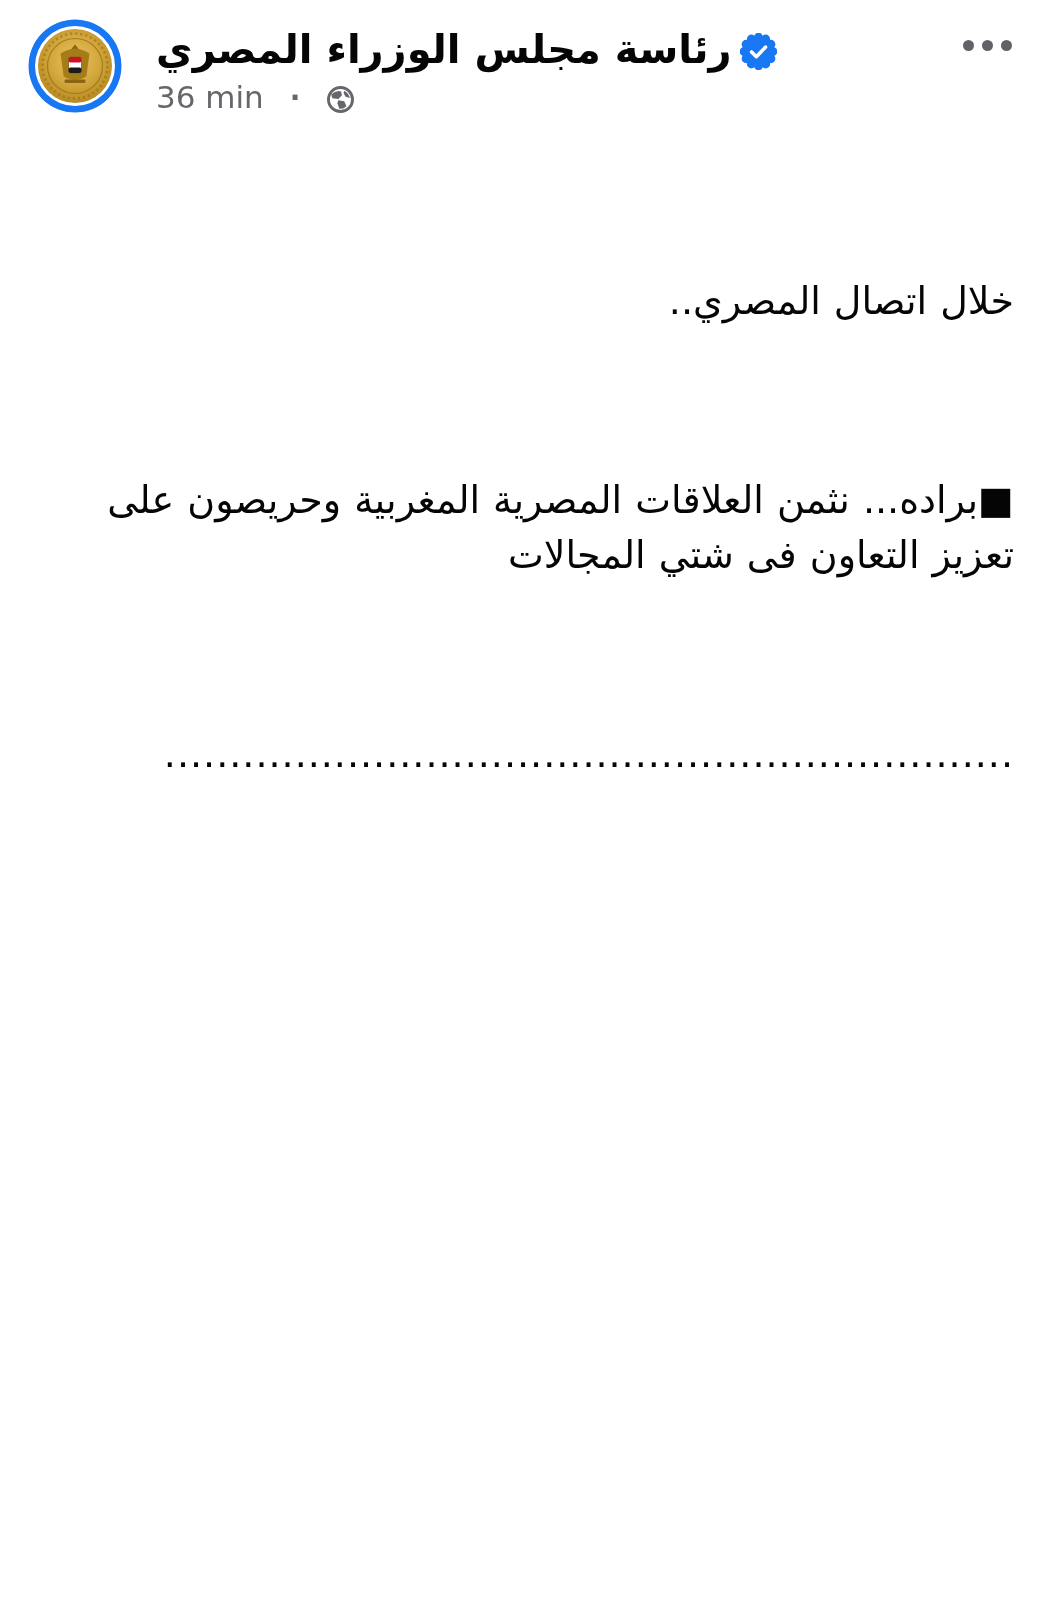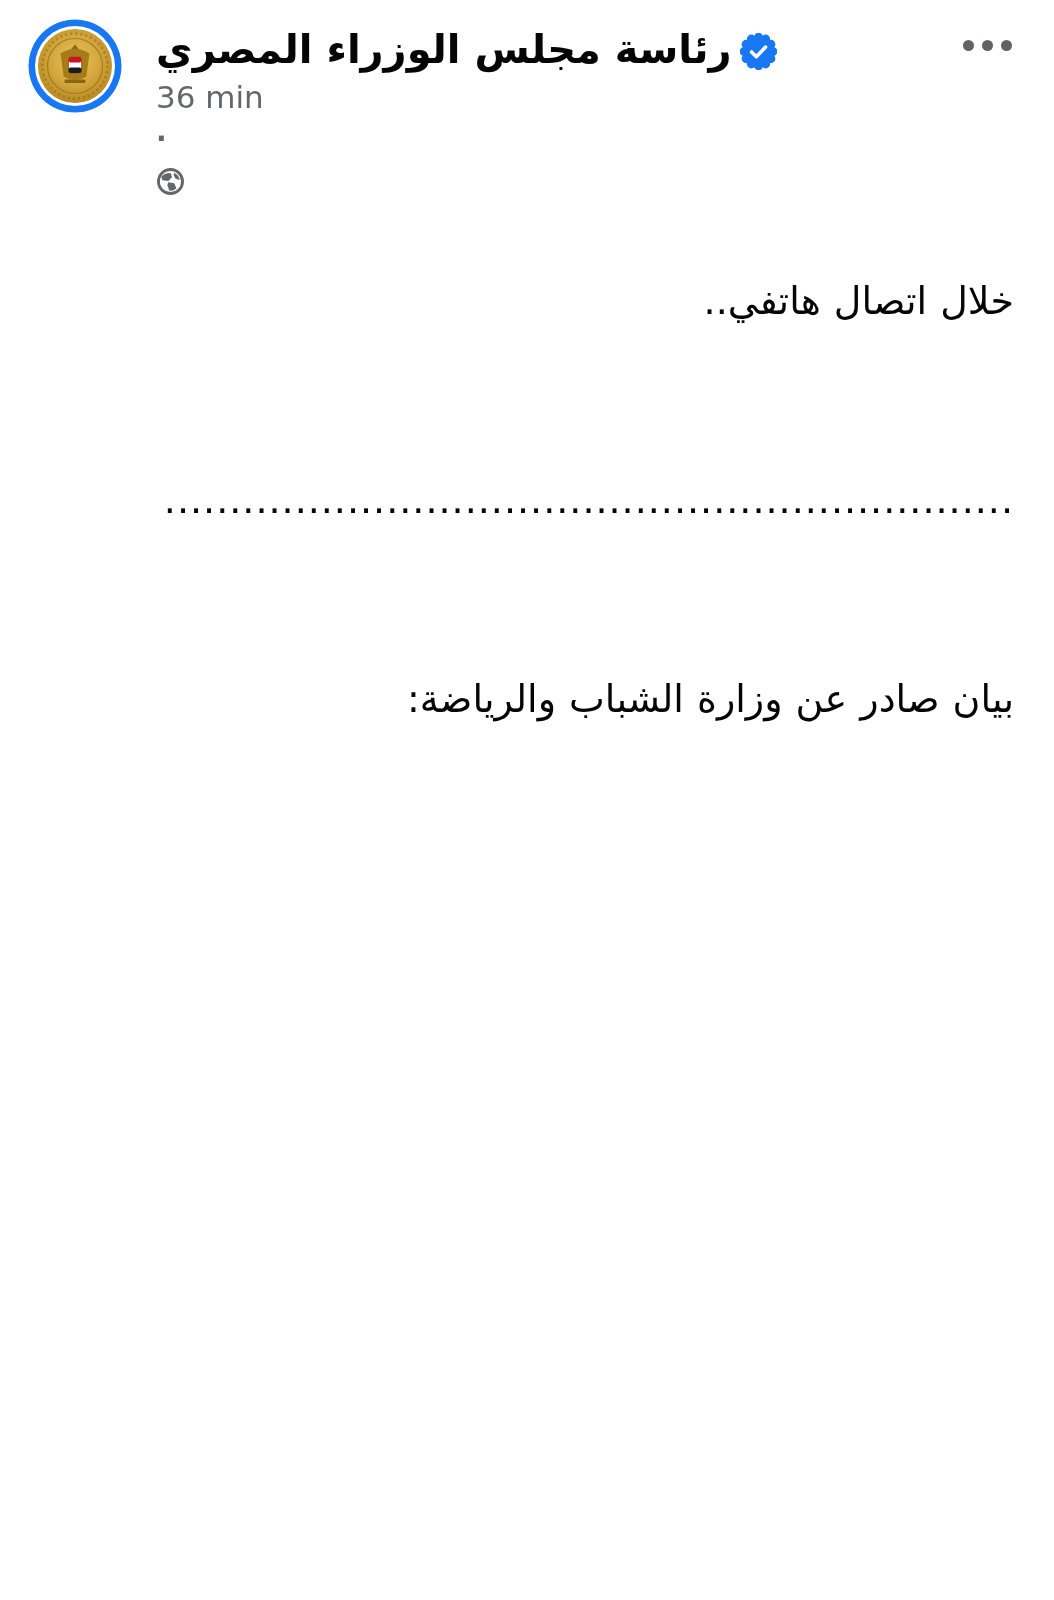--- a/index.html
+++ b/index.html
@@ -40,27 +40,26 @@
     font-weight: 700;
     color: #050505;
     line-height: 1.15;
     white-space: nowrap;
     direction: rtl;
     unicode-bidi: isolate;
   }
   .badge { width: 37px; height: 37px; flex: none; margin-top: 4px; }
   .meta-row {
     display: flex;
-    align-items: flex-start;
-    gap: 10px;
+    align-items: flex-end;
+    gap: 26px;
     margin-top: 8px;
     color: #65676B;
     font-size: 31px;
     line-height: 1.1;
-    flex-direction: column;
   }
   .meta-dot { font-weight: 700; font-size: 28px; }
   .globe { width: 29px; height: 29px; margin-top: 2px; }
   .menu-dots {
     position: absolute;
     right: 42px; top: 40px;
     display: flex;
     gap: 8px;
     cursor: pointer;
   }
@@ -152,20 +151,20 @@
     </div>
 
     <div class="menu-dots" role="button">
       <span class="dot"></span>
       <span class="dot"></span>
       <span class="dot"></span>
     </div>
   </div>
 
   <div class="post-body" dir="rtl">
-    <p>خلال اتصال هاتفي..</p>
+    <p>خلال اتصال المصري..</p>
+    <p>■براده... نثمن العلاقات المصرية المغربية وحريصون على تعزيز التعاون فى شتي المجالات</p>
     <p class="dots-line">.................................................................</p>
-    <p>بيان صادر عن وزارة الشباب والرياضة:</p>
     
     
   </div>
 
 </div>
 
 </body></html>

